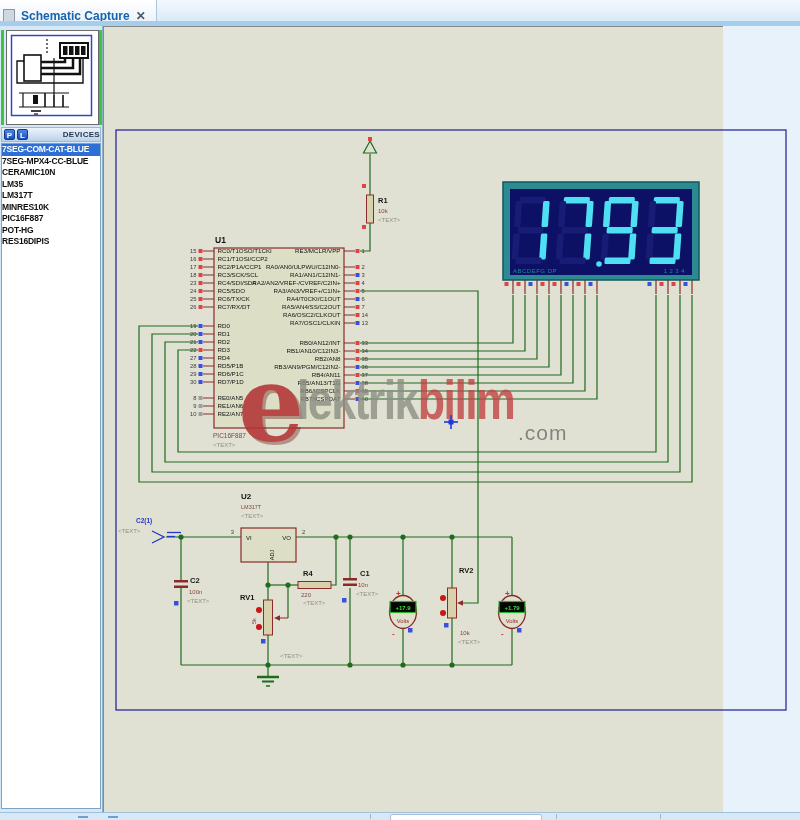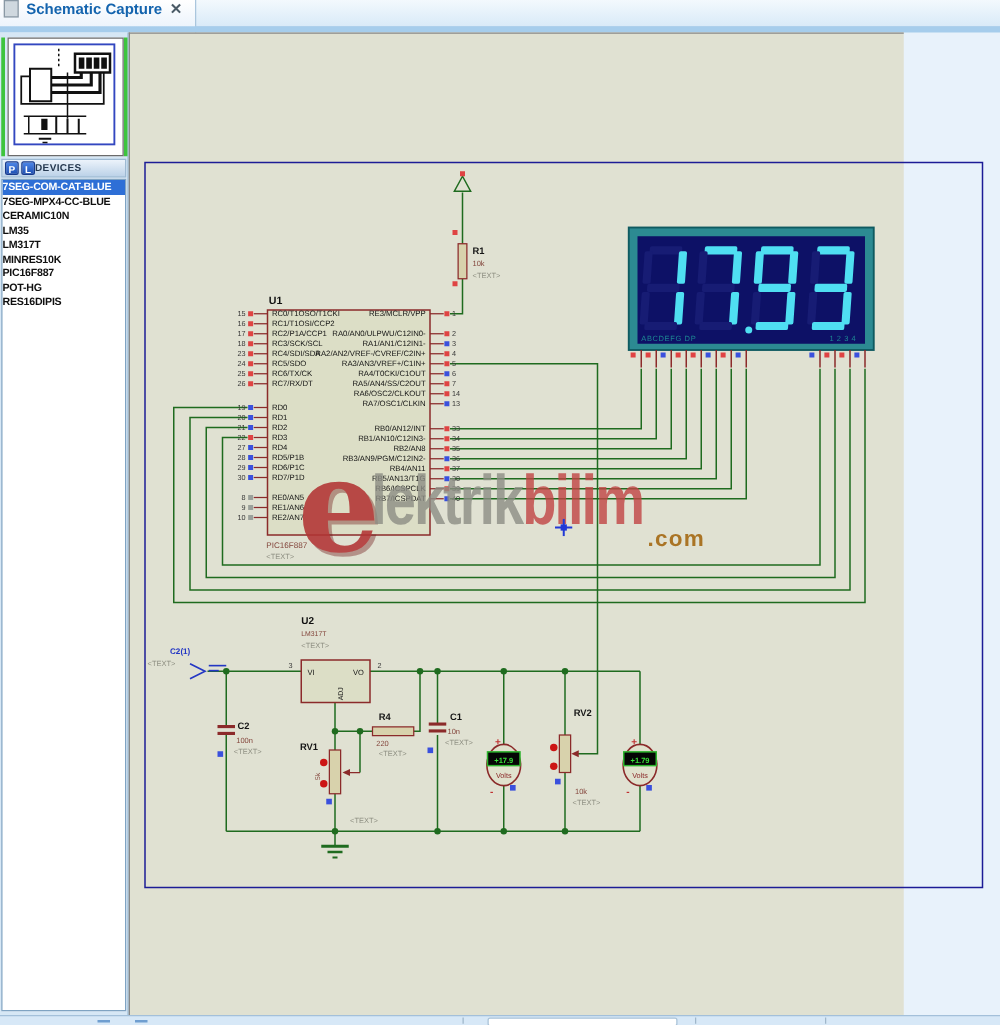--- a/index.html
+++ b/index.html
@@ -1,49 +1,49 @@
 <!DOCTYPE html>
 <html><head>
 <meta charset="utf-8">
 <style>
   html,body{margin:0;padding:0}
   body{width:800px;height:820px;font-family:"Liberation Sans",sans-serif;background:#fff;overflow:hidden}
   .app{position:relative;width:800px;height:820px;background:#e8f2fb;overflow:hidden}
 
   
   .tabbar{position:absolute;top:0;left:0;right:0;height:21px;background:linear-gradient(#f3f9fd,#d9eaf8);border-bottom:1px solid #bcd4e8}
-  .tab{position:absolute;left:0;top:0;height:31px;display:flex;align-items:flex-start;gap:6px;padding:0 10px 0 3px;background:linear-gradient(#ffffff,#e3eefa);border-right:1px solid #aac6dd}
+  .tab{position:absolute;left:0;top:0;height:31px;display:flex;align-items:center;gap:6px;padding:0 10px 0 3px;background:linear-gradient(#ffffff,#e3eefa);border-right:1px solid #aac6dd}
   .tab-title{color:#1464ae;font-weight:700;font-size:12px;white-space:nowrap}
   .tab-close{color:#4a5a66;font-size:12px;font-weight:700;cursor:default}
   .tab-doc-icon{width:10px;height:12px;background:#cfd8df;border:1px solid #8a99a5}
 
   .strip{position:absolute;top:21px;left:0;right:0;height:5px;background:#a6cdec}
 
   
   .left{position:absolute;top:26px;left:0;width:103px;height:786px;background:#d6e7f5;border-right:1px solid #8fb2cf;box-sizing:border-box}
   .preview{position:absolute;top:4px;left:6px;width:91px;height:93px;background:#fff;border:1px solid #6b6b6b}
   .gstrip{position:absolute;top:4px;width:3px;height:95px;background:#3ec43e}
   .devhdr{position:absolute;top:101px;left:1px;width:100px;height:15px;background:linear-gradient(#ecf3fb,#bcd2e8);display:flex;align-items:center;border:1px solid #9db9d2;box-sizing:border-box}
   .plbtn{width:11px;height:11px;margin-left:2px;background:linear-gradient(#4d86e8,#1e50b4);color:#fff;font-size:8px;font-weight:700;text-align:center;line-height:11px;border-radius:2px;border:1px solid #16398c;box-sizing:border-box}
-  .devlabel{flex:1;text-align:left;font-size:8px;font-weight:700;color:#25384f;letter-spacing:.3px}
+  .devlabel{flex:1;text-align:right;font-size:8px;font-weight:700;color:#25384f;letter-spacing:.3px}
   .devlist{position:absolute;top:117px;left:1px;width:100px;bottom:3px;background:#fff;border:1px solid #7fa3c2;box-sizing:border-box;overflow:hidden}
   .dev{height:11.5px;line-height:11.5px;font-size:8.5px;font-weight:700;letter-spacing:-.2px;color:#101010;padding-left:0;white-space:nowrap}
   .dev.sel{background:#2e6fd6;color:#fff}
 
   
   .canvas{position:absolute;top:26px;left:103px;width:620px;height:786px;background:#e0e1d2;border-top:1px solid #888;border-left:1px solid #888;box-sizing:border-box}
   svg{display:block}
   svg text{font-family:"Liberation Sans",sans-serif}
 
   
   .wm{position:absolute;left:0;top:0;width:697px;height:786px;pointer-events:none}
   .wm-e{position:absolute;left:134px;top:326px;font-family:"DejaVu Serif",serif;font-weight:700;font-size:104px;line-height:1;color:#b23434;opacity:.88;text-shadow:3px 3px 0 rgba(110,25,25,.45)}
   .wm-text{position:absolute;left:193px;top:345px;font-size:56px;font-weight:700;letter-spacing:-2px;line-height:1;transform:scaleX(.8);transform-origin:left top;white-space:nowrap;opacity:.8}
   .wm-g{color:#8d8e85}.wm-r{color:#c14444}
-  .wm-com{position:absolute;left:414px;top:394px;font-size:18px;font-weight:700;color:#a16207;opacity:.85;letter-spacing:1px}
+  .wm-com{position:absolute;left:414px;top:394px;font-size:21px;font-weight:400;color:#737373;opacity:.85;letter-spacing:1px}
 
   .cursorpin{position:absolute;left:340px;top:388px;width:14px;height:14px}
 
   
   .status{position:absolute;left:0;top:812px;width:800px;height:8px;background:#d7e8f7;border-top:1px solid #a3c0da;box-sizing:border-box}
   .status .box{position:absolute;left:390px;top:1px;width:150px;height:5px;background:#fff;border:1px solid #a9c2d8;border-radius:2px}
   .status .tick{position:absolute;top:1px;width:1px;height:5px;background:#9fb6ca}
   .status .bdash{position:absolute;top:3px;width:10px;height:2px;background:#6f9ed0}
 </style>
 </head>

